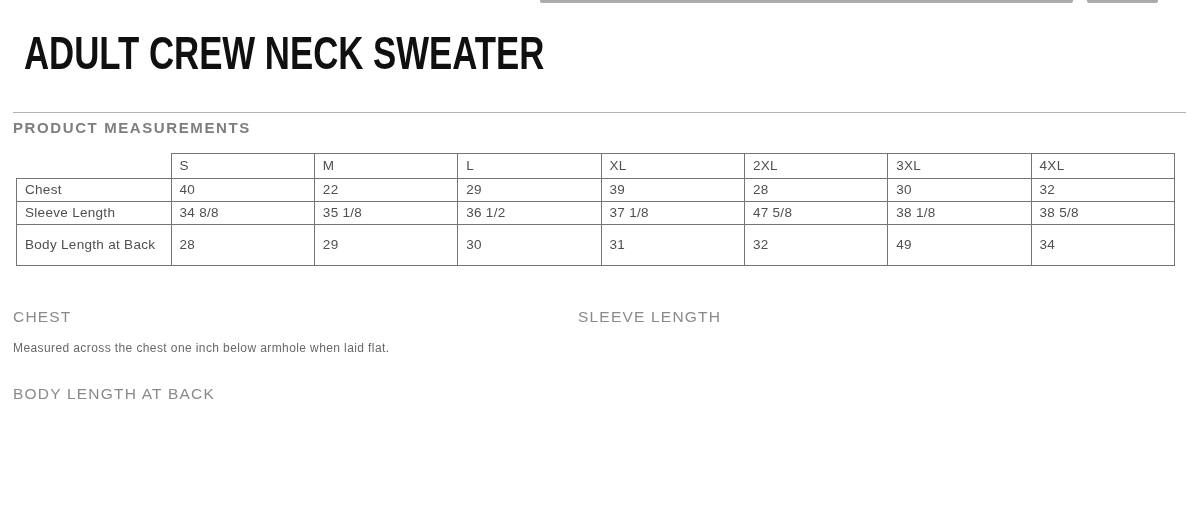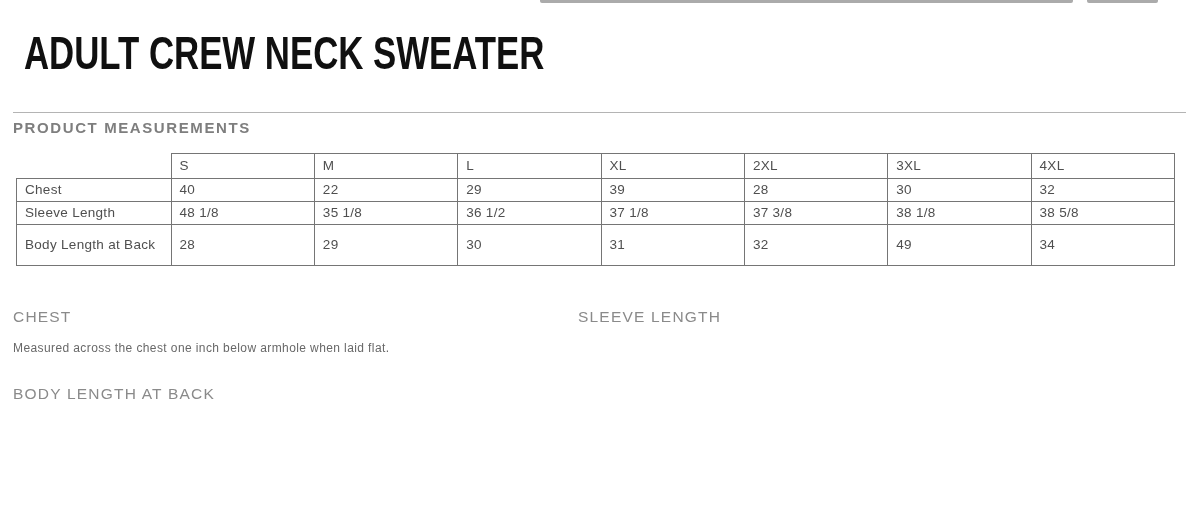--- a/index.html
+++ b/index.html
@@ -110,25 +110,25 @@
             <td>40</td>
             <td>22</td>
             <td>29</td>
             <td>39</td>
             <td>28</td>
             <td>30</td>
             <td>32</td>
           </tr>
           <tr>
             <td>Sleeve Length</td>
-            <td>48 1/8</td>
+            <td>34 8/8</td>
             <td>35 1/8</td>
             <td>36 1/2</td>
             <td>37 1/8</td>
-            <td>37 3/8</td>
+            <td>47 5/8</td>
             <td>38 1/8</td>
             <td>38 5/8</td>
           </tr>
           <tr class="tall">
             <td>Body Length at Back</td>
             <td>28</td>
             <td>29</td>
             <td>30</td>
             <td>31</td>
             <td>32</td>

